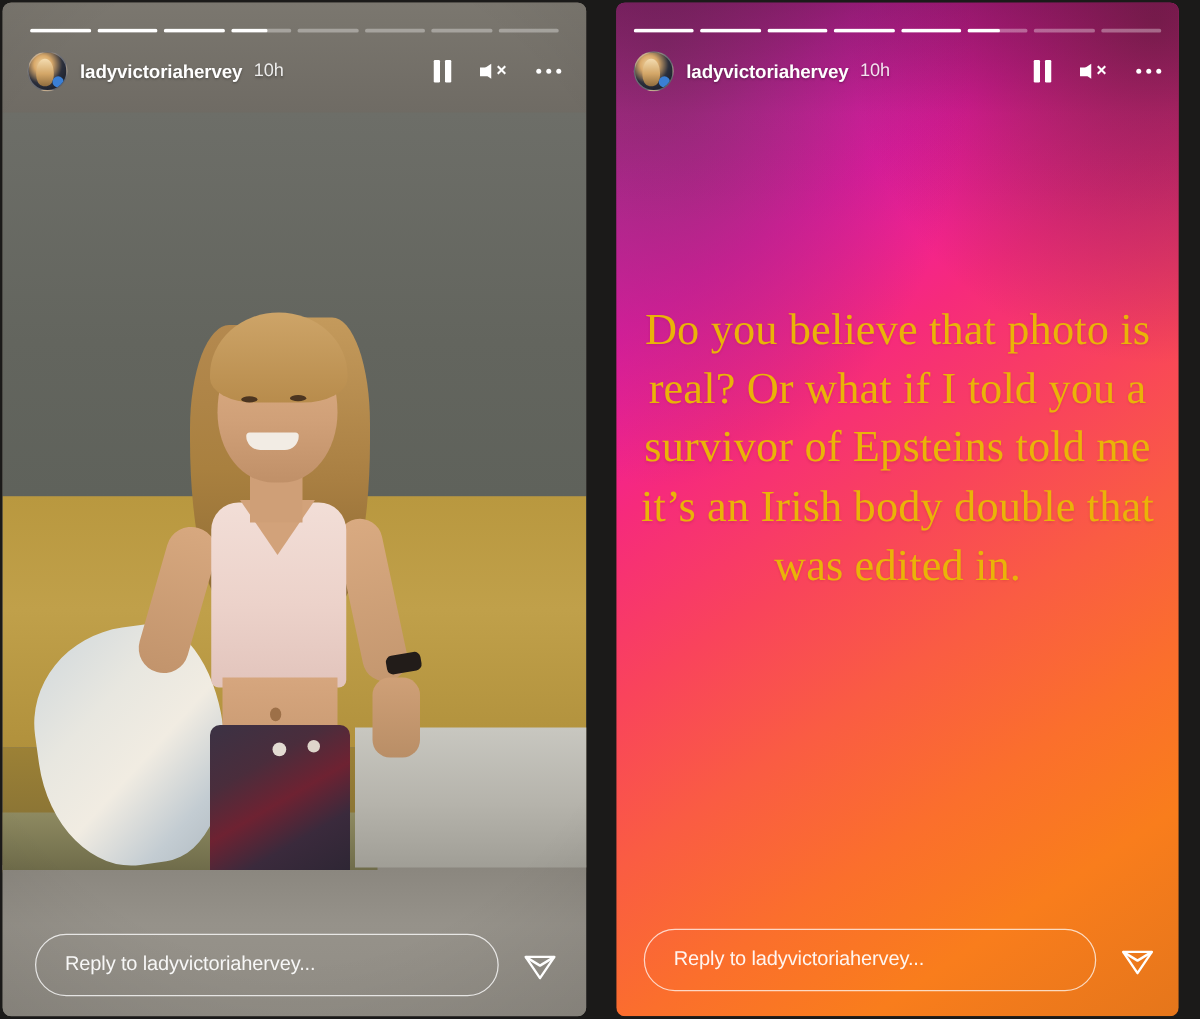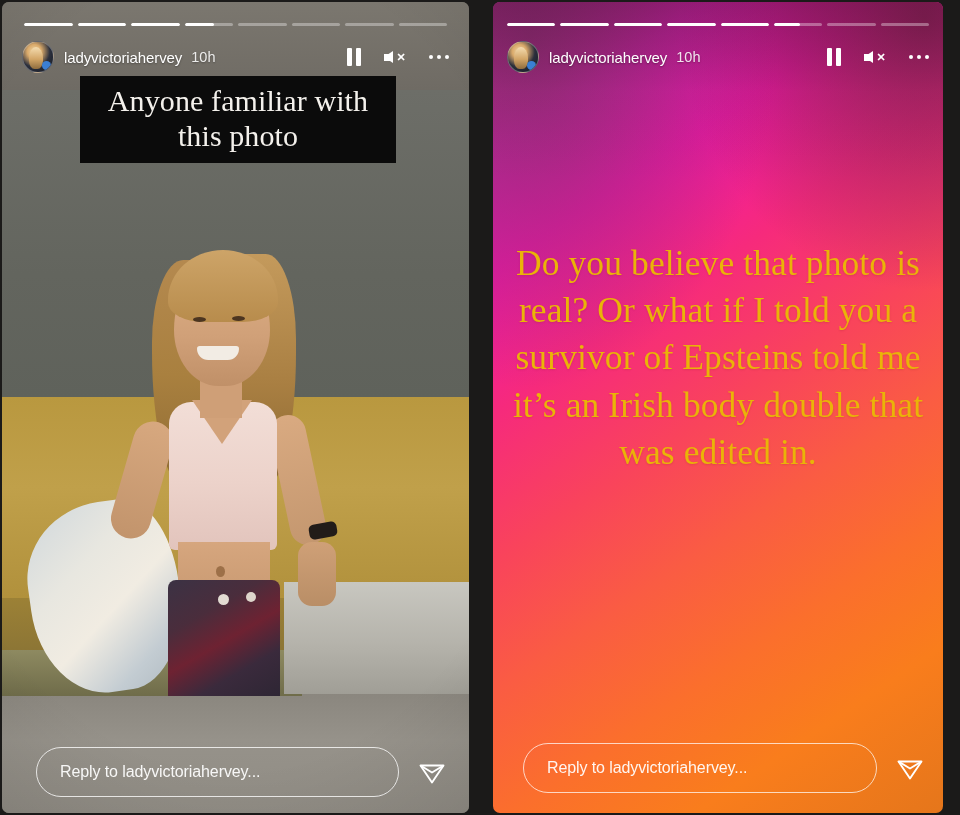--- a/index.html
+++ b/index.html
@@ -143,21 +143,21 @@
   .avatar::before {
     content:""; position:absolute; left: 6px; top: 5px; width: 14px; height: 22px;
     background: linear-gradient(180deg,#f4dcb0 0%,#d3a667 55%,#8f6c3e 100%);
     border-radius: 50% 50% 40% 40%;
   }
   .avatar::after {
     content:""; position:absolute; right: 2px; bottom: 2px; width: 9px; height: 9px;
     background: #3b7fd4; border-radius: 50%;
   }
   .uname {
-    color: #ffffff; font-size: 15px; font-weight: 400;
+    color: #ffffff; font-size: 15px; font-weight: 700;
     margin-left: 10px; letter-spacing: -0.1px;
     text-shadow: 0 1px 2px rgba(0,0,0,0.35);
   }
   .tstamp {
     color: rgba(255,255,255,0.88); font-size: 14.5px; font-weight: 400;
     margin-left: 9px; text-shadow: 0 1px 2px rgba(0,0,0,0.3);
   }
   .ctrls { margin-left: auto; display: flex; align-items: center; gap: 22px; }
   .ic { display: flex; align-items: center; justify-content: center; }
   .pause-ic { width: 15px; height: 18px; display: flex; gap: 4px; }
@@ -200,21 +200,21 @@
     font-family: "Liberation Serif", serif;
     font-size: 35.5px;
     line-height: 1.33;
     text-align: center;
     letter-spacing: 0.1px;
     text-shadow: 0 1px 2px rgba(120,20,40,0.16);
   }
 
   
   .reply {
-    position: absolute; left: 12px; right: 0; bottom: 18px;
+    position: absolute; left: 4px; right: 0; bottom: 18px;
     display: flex; align-items: center; z-index: 6;
     padding: 0 22px;
   }
   .story-right .reply { padding: 0 18px; bottom: 20px; }
   .reply-input {
     flex: 1 1 auto;
     height: 50px;
     border: 1.6px solid rgba(255,255,255,0.78);
     border-radius: 26px;
     display: flex; align-items: center;
@@ -322,23 +322,20 @@
         <div class="ic">
           <div class="dots-ic">
               <span></span>
               <span></span>
               <span></span>
             </div>
         </div>
       </div>
     </div>
 
-    <div class="caption-box">
-      <p>Anyone familiar with this photo</p>
-    </div>
 
     <div class="reply">
       <div class="reply-input">
         <span class="reply-ph">Reply to ladyvictoriahervey...</span>
       </div>
       <div class="send-ic">
         <svg width="30" height="30" viewBox="0 0 30 30" fill="none">
           <path d="M3.5 8.5 L26.5 8.5 L15 25.5 Z" stroke="#ffffff" stroke-width="1.9" stroke-linejoin="round" fill="none"></path>
           <path d="M3.5 8.5 L15 15.5 L26.5 8.5" stroke="#ffffff" stroke-width="1.9" stroke-linejoin="round" fill="none"></path>
         </svg>

